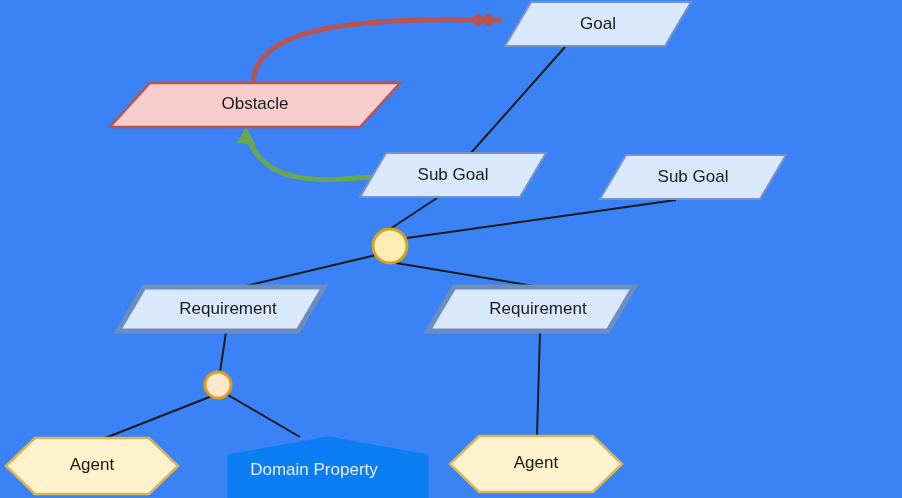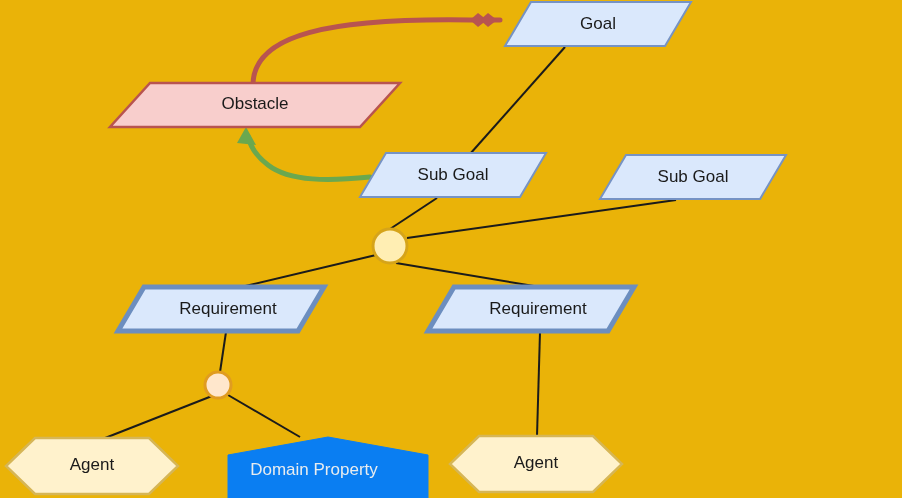--- a/index.html
+++ b/index.html
@@ -8,21 +8,21 @@
     padding: 0;
     background: #000000;
   }
   body {
     font-family: "Liberation Sans", sans-serif;
   }
   #canvas {
     position: relative;
     width: 902px;
     height: 498px;
-    background: #eab308;
+    background: #3b82f6;
     overflow: hidden;
   }
   #diagram-svg {
     position: absolute;
     left: 0;
     top: 0;
     width: 902px;
     height: 498px;
   }
   .node-label {

